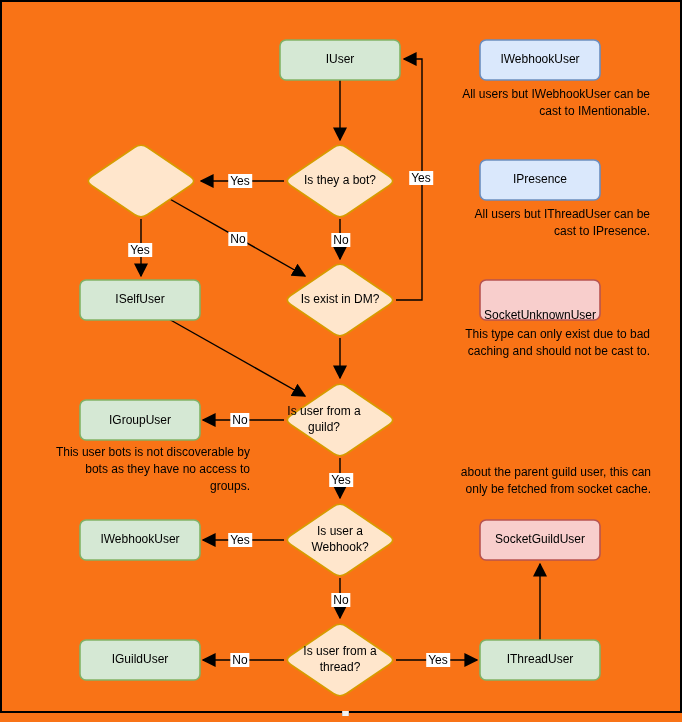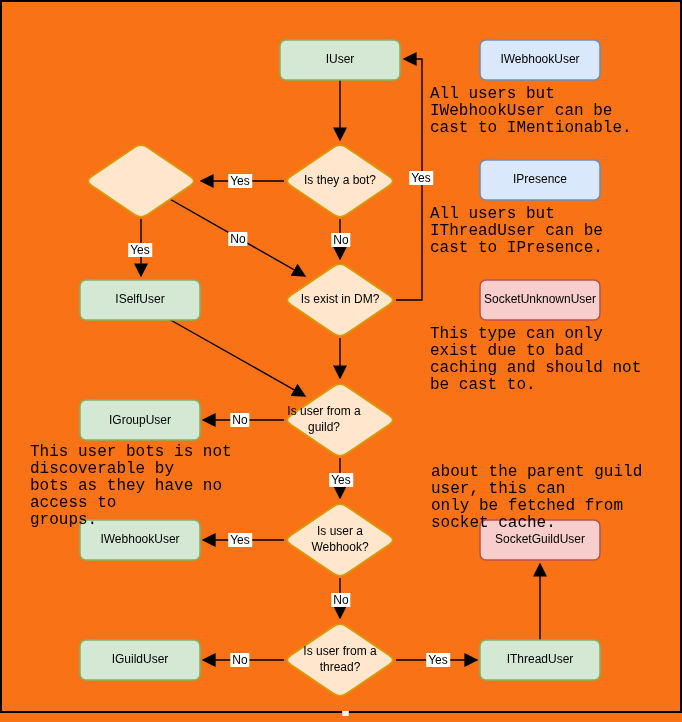--- a/index.html
+++ b/index.html
@@ -37,24 +37,23 @@
   .edge-lbl {
     position: absolute;
     transform: translate(-50%, -50%);
     background: #ffffff;
     padding: 0 2px;
     font-size: 12px;
     line-height: 14px;
   }
   .note {
     position: absolute;
-    font-size: 16px;
+    font-size: 12px;
     line-height: 17px;
-    text-align: left;
-    font-family: Liberation Mono, monospace;
+    text-align: right;
   }
   .notch {
     position: absolute;
     left: 342px; top: 711px;
     width: 5px; height: 5px;
     background: #f2f2f2;
     border-left: 1px solid #d0d0d0;
     border-right: 1px solid #d0d0d0;
   }
 </style>
@@ -101,21 +100,21 @@
     <path class="shape" d="M346.6,147.5 L389.4,176.5 Q396,181 389.4,185.5 L346.6,214.5 Q340,219 333.4,214.5 L290.6,185.5 Q284,181 290.6,176.5 L333.4,147.5 Q340,143 346.6,147.5 Z" fill="#ffe6cc" stroke="#d79b00"></path>
     <path class="shape" d="M346.6,266.5 L389.4,295.5 Q396,300 389.4,304.5 L346.6,333.5 Q340,338 333.4,333.5 L290.6,304.5 Q284,300 290.6,295.5 L333.4,266.5 Q340,262 346.6,266.5 Z" fill="#ffe6cc" stroke="#d79b00"></path>
     <path class="shape" d="M346.6,386.5 L389.4,415.5 Q396,420 389.4,424.5 L346.6,453.5 Q340,458 333.4,453.5 L290.6,424.5 Q284,420 290.6,415.5 L333.4,386.5 Q340,382 346.6,386.5 Z" fill="#ffe6cc" stroke="#d79b00"></path>
     <path class="shape" d="M346.6,506.5 L389.4,535.5 Q396,540 389.4,544.5 L346.6,573.5 Q340,578 333.4,573.5 L290.6,544.5 Q284,540 290.6,535.5 L333.4,506.5 Q340,502 346.6,506.5 Z" fill="#ffe6cc" stroke="#d79b00"></path>
     <path class="shape" d="M346.6,626.5 L389.4,655.5 Q396,660 389.4,664.5 L346.6,693.5 Q340,698 333.4,693.5 L290.6,664.5 Q284,660 290.6,655.5 L333.4,626.5 Q340,622 346.6,626.5 Z" fill="#ffe6cc" stroke="#d79b00"></path>
   </svg>
 
   <div class="lbl node-lbl" style="left:280px;top:40px">IUser</div>
   <div class="lbl node-lbl" style="left:480px;top:40px">IWebhookUser</div>
   <div class="lbl node-lbl" style="left:480px;top:160px">IPresence</div>
-  <div class="lbl node-lbl" style="left:480px;top:280px">SocketUnknownUser</div>
+  <div class="lbl node-lbl" style="left:480px;top:296px">SocketUnknownUser</div>
   <div class="lbl node-lbl" style="left:80px;top:280px">ISelfUser</div>
   <div class="lbl node-lbl" style="left:80px;top:401px">IGroupUser</div>
   <div class="lbl node-lbl" style="left:80px;top:520px">IWebhookUser</div>
   <div class="lbl node-lbl" style="left:80px;top:640px">IGuildUser</div>
   <div class="lbl node-lbl" style="left:480px;top:520px">SocketGuildUser</div>
   <div class="lbl node-lbl" style="left:480px;top:640px">IThreadUser</div>
 
   <div class="lbl diamond-lbl" style="left:288px;top:159px">Is they a bot?</div>
   <div class="lbl diamond-lbl" style="left:288px;top:278px">Is exist in DM?</div>
   <div class="lbl diamond-lbl" style="left:272px;top:398px">Is user from a guild?</div>

